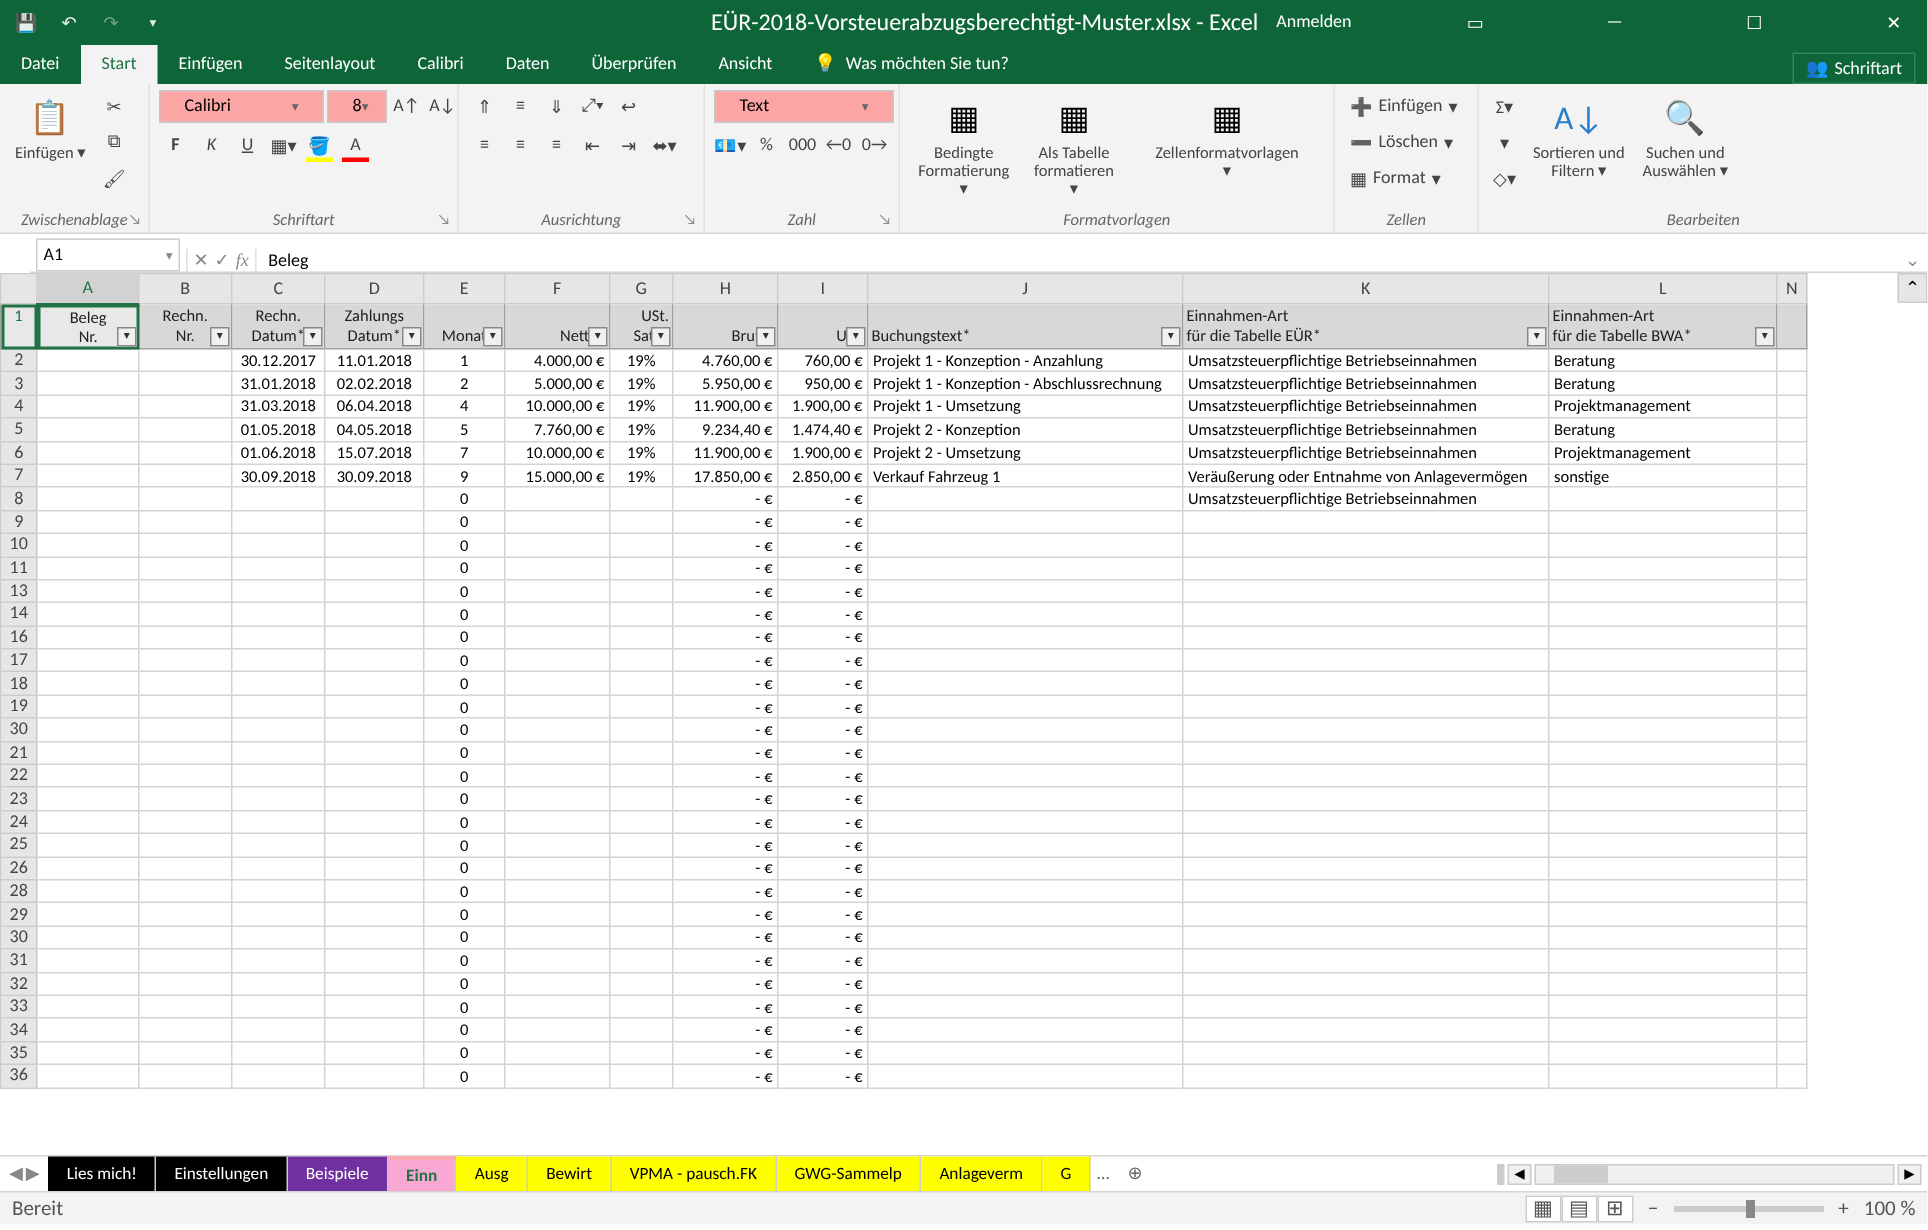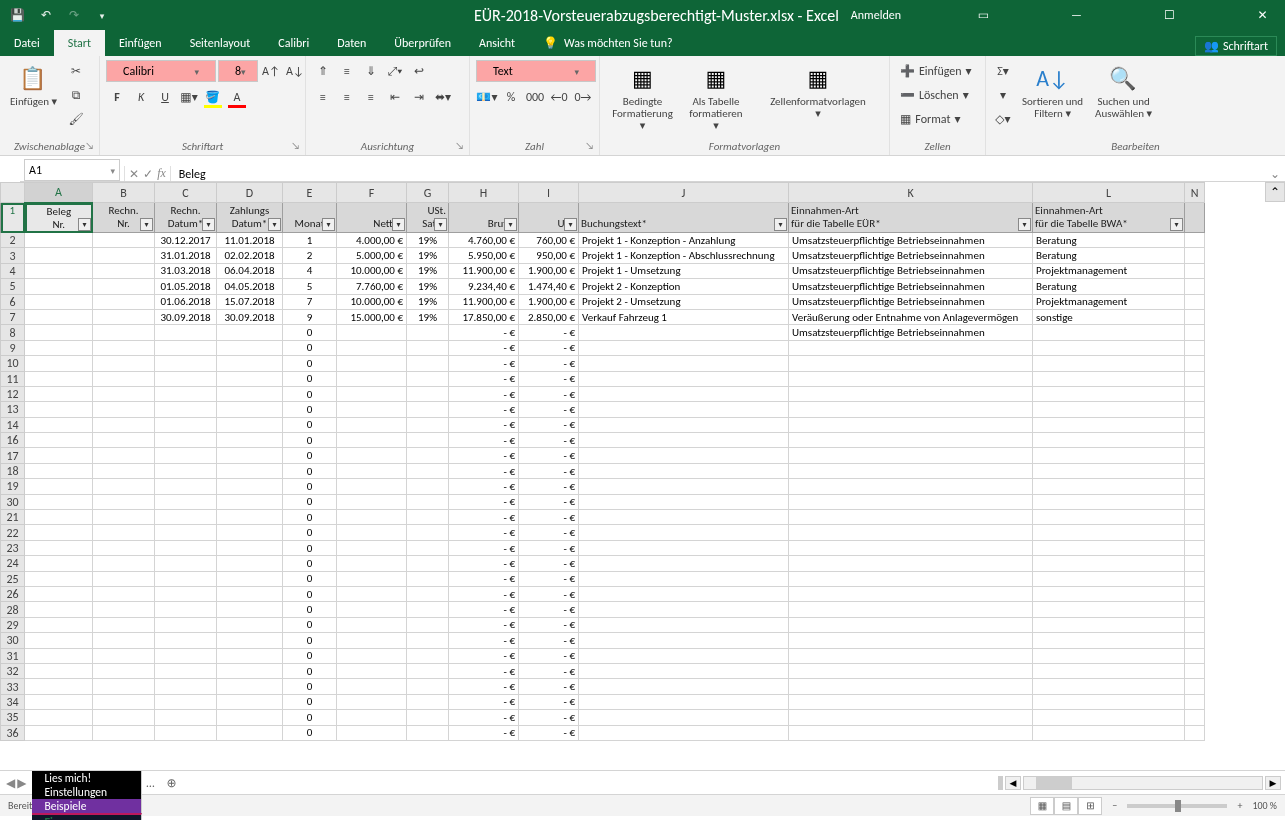--- a/index.html
+++ b/index.html
@@ -57,34 +57,34 @@
 .thead2 .filter { position:absolute; right:1px; bottom:1px; width:13px; height:13px; border:1px solid #888; background:#f0f0f0; font-size:8px; text-align:center; line-height:11px; color:#333; }
 .cell { border:1px solid #d4d4d4; height:15.4px; font-size:11px; padding:0 3px; white-space:nowrap; overflow:hidden; }
 .r { text-align:right; }
 .c { text-align:center; }
 .corner { background:#e6e6e6; border:1px solid #ccc; }
 .grid-collapse { position:absolute; top:0; right:0; width:20px; height:20px; background:#e6e6e6; border:1px solid #ccc; display:flex; align-items:center; justify-content:center; }
 
 
 .sheetbar { height:24px; background:#fff; border-top:1px solid #d4d4d4; display:flex; align-items:center; }
 .sheetnav { display:flex; gap:2px; padding:0 6px; color:#888; }
-.sheettabs { display:flex; height:100%;flex-direction:column; }
+.sheettabs { display:flex; height:100%; }
 .stab { padding:0 12px; display:flex; align-items:center; border-right:1px solid #ccc; font-size:11.5px; cursor:pointer; }
 .stab.black { background:#000; color:#fff; }
 .stab.purple { background:#7030a0; color:#fff; }
-.stab.active { background:#0f172a; color:#217346; border-top:2px solid #be185d; font-weight:bold; }
+.stab.active { background:#f9a8d4; color:#217346; border-top:2px solid #fca5a5; font-weight:bold; }
 .stab.yellow { background:#ffff00; color:#000; }
 .newsheet { width:26px; display:flex; align-items:center; justify-content:center; color:#666; }
 .hscroll-area { margin-left:auto; display:flex; align-items:center; padding:0 4px; gap:2px; }
 .hscroll { width:240px; height:14px; border:1px solid #ccc; background:#f0f0f0; position:relative; }
 .hscroll .thumb { position:absolute; left:12px; top:0; bottom:0; width:36px; background:#cdcdcd; }
 .scrbtn { width:16px; height:14px; border:1px solid #ccc; background:#f0f0f0; font-size:9px; text-align:center; line-height:12px; }
 
 
-.status { height:22px; background:#f3f3f3; border-top:1px solid #d4d4d4; display:flex; align-items:center; font-size:10px; color:#555; padding:0 8px; }
+.status { height:22px; background:#f3f3f3; border-top:1px solid #d4d4d4; display:flex; align-items:center; font-size:14px; color:#555; padding:0 8px; }
 .status .right { margin-left:auto; display:flex; align-items:center; gap:10px; }
 .viewbtns { display:flex; }
 .viewbtn { width:24px; height:18px; border:1px solid #ccc; background:#fff; display:flex; align-items:center; justify-content:center; }
 .slider { width:100px; height:4px; background:#ccc; position:relative; }
 .slider .knob { position:absolute; left:48px; top:-4px; width:6px; height:12px; background:#888; }
 </style>
 </head>
 <body>
 
 <div class="titlebar">
@@ -452,36 +452,20 @@
           <td class="cell r"></td>
           <td class="cell c"></td>
           <td class="cell r">- €</td>
           <td class="cell r">- €</td>
           <td class="cell "></td>
           <td class="cell "></td>
           <td class="cell "></td>
           <td class="cell"></td>
         </tr>
         <tr>
-          <td class="rowhdr">12</td>
-          <td class="cell c"></td>
-          <td class="cell c"></td>
-          <td class="cell c"></td>
-          <td class="cell c"></td>
-          <td class="cell c">0</td>
-          <td class="cell r"></td>
-          <td class="cell c"></td>
-          <td class="cell r">- €</td>
-          <td class="cell r">- €</td>
-          <td class="cell "></td>
-          <td class="cell "></td>
-          <td class="cell "></td>
-          <td class="cell"></td>
-        </tr>
-        <tr>
           <td class="rowhdr">13</td>
           <td class="cell c"></td>
           <td class="cell c"></td>
           <td class="cell c"></td>
           <td class="cell c"></td>
           <td class="cell c">0</td>
           <td class="cell r"></td>
           <td class="cell c"></td>
           <td class="cell r">- €</td>
           <td class="cell r">- €</td>

